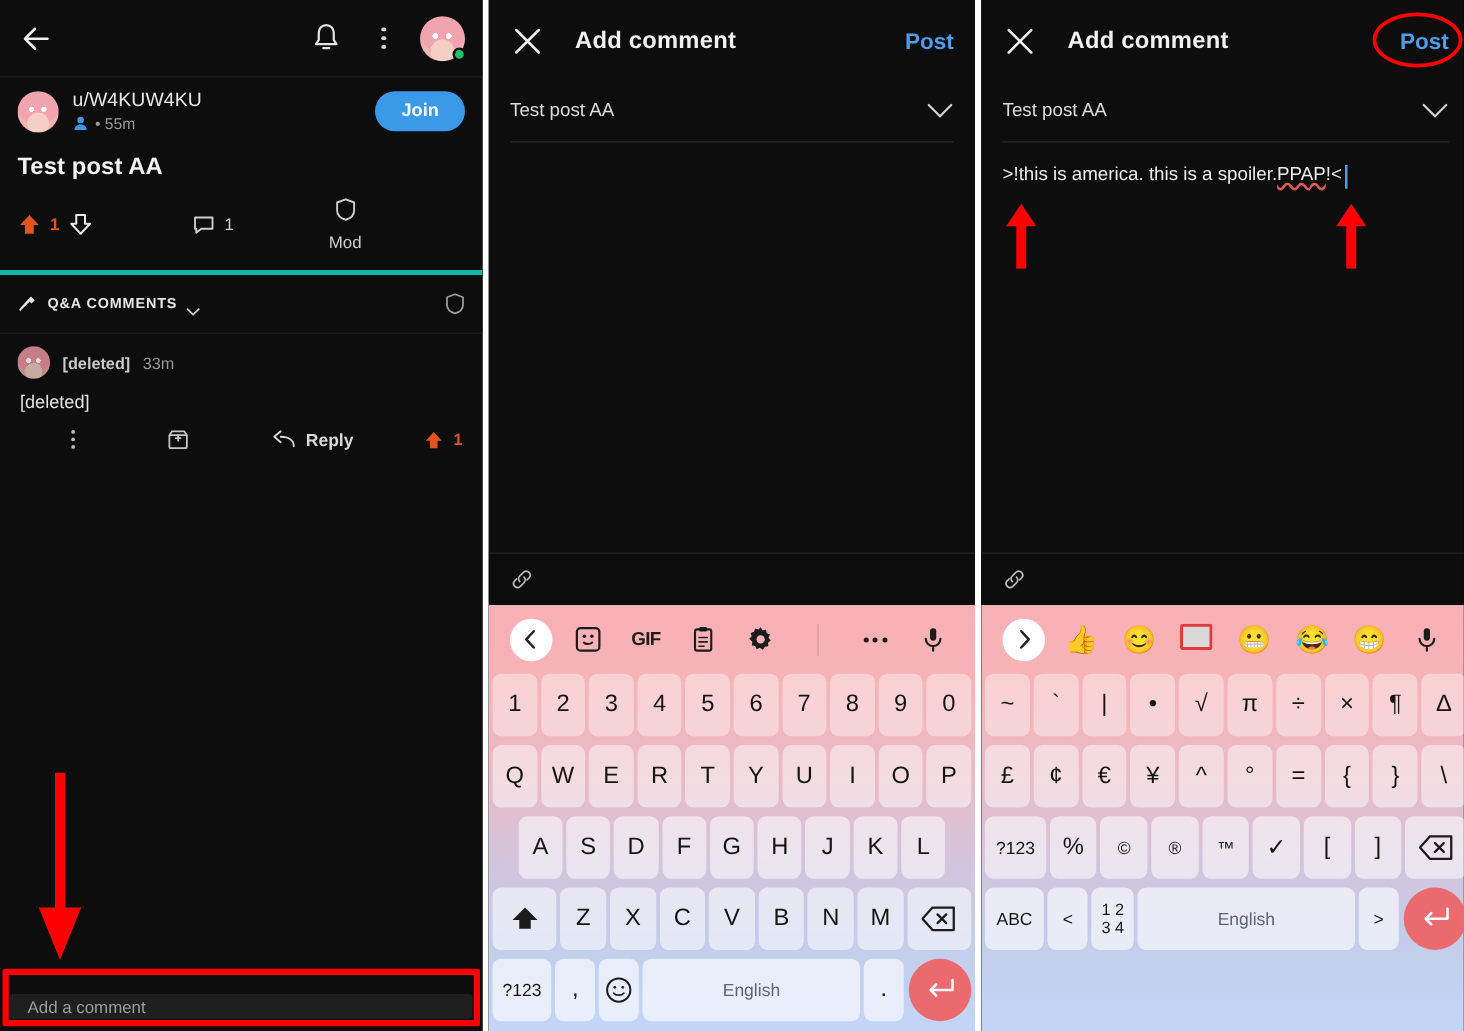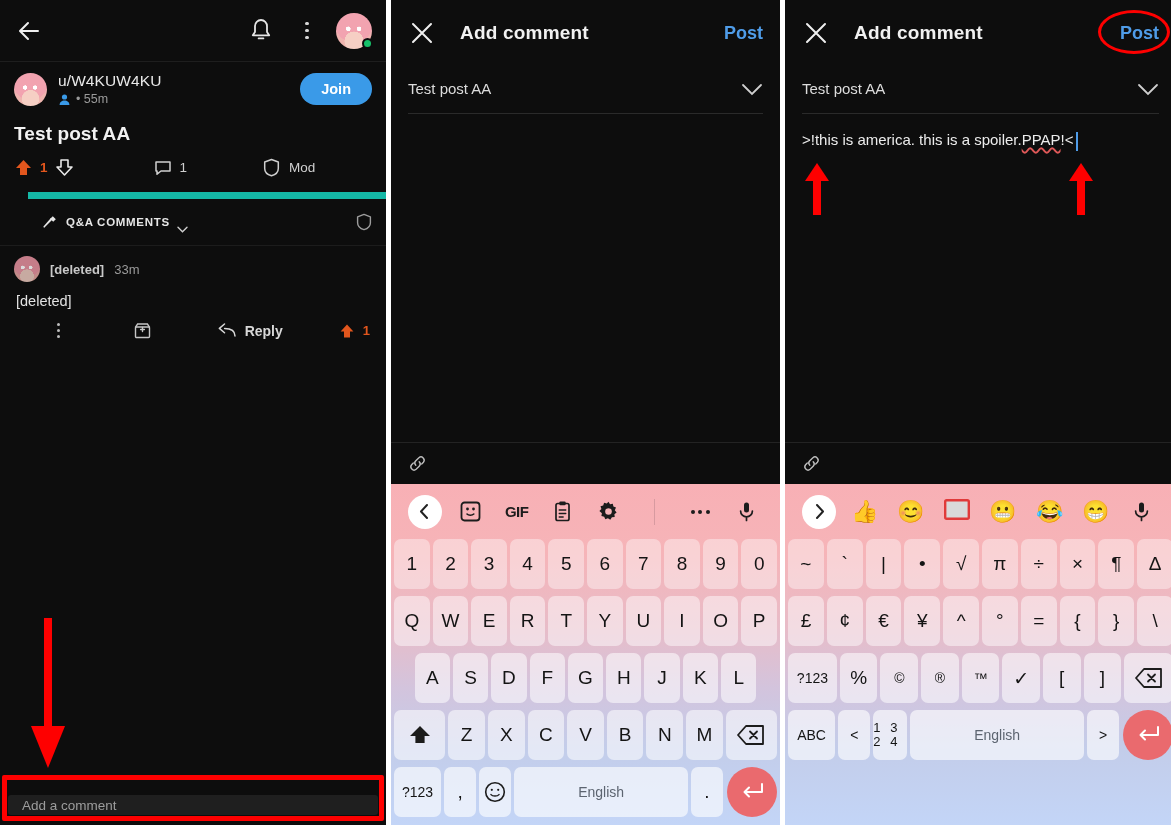--- a/index.html
+++ b/index.html
@@ -62,25 +62,25 @@
   .post-body { font-size:14px; color:#d2d2d2; padding:12px 14px 0 14px; }
 
   .actionbar { display:flex; align-items:center; padding:13px 14px 15px 14px; }
   .vote { display:flex; align-items:center; gap:7px; }
   .upvote-icon { width:19px; height:19px; }
   .downvote-icon { width:19px; height:19px; }
   .vote-count { font-size:13.5px; color:#e2561d; font-weight:600; }
   .act-comments { display:flex; align-items:center; gap:8px; margin-left:80px; }
   .comment-icon { width:18px; height:18px; }
   .act-count { font-size:13.5px; color:#cfcfcf; }
-  .act-mod { display:flex; align-items:center; gap:9px; margin-left:76px; }
+  .act-mod { display:flex; align-items:center; gap:9px; margin-left:76px;flex-direction:column; }
   .shield-icon { width:17px; height:19px; }
   .act-mod-label { font-size:13.5px; color:#cfcfcf; }
 
-  .qa-bar { display:flex; align-items:center; padding:14px 14px; background:#0d0d0d; border-top:7px solid #14b8a6;margin-left:28px; }
+  .qa-bar { display:flex; align-items:center; padding:14px 14px; background:#0d0d0d; border-top:4px solid #14b8a6; }
   .mic-icon { width:15px; height:15px; margin-right:9px; }
   .qa-label { font-size:11.5px; font-weight:700; letter-spacing:.7px; color:#e6e6e6; }
   .chev-small { margin-left:7px; width:11px; height:7px; }
   .qa-spacer { flex:1; }
   .qa-shield { width:16px; height:18px; }
 
   .comment-block { padding:10px 14px 0 14px; border-top:1px solid #1c1c1c; }
   .comment-head { display:flex; align-items:center; gap:10px; }
   .c-av {
     width:26px; height:26px; border-radius:50%; flex:0 0 auto;
@@ -163,21 +163,21 @@
   .key.r1 { background:rgba(255,255,255,0.40); }
   .key.r2 { background:rgba(255,255,255,0.48); }
   .key.r3 { background:rgba(255,255,255,0.55); }
   .key.r4 { background:rgba(255,255,255,0.62); }
   .key.blank { background:transparent; }
   .key.space { flex:4.6; font-size:14px; color:#5c6470; }
   .key.small { font-size:14px; }
   .key-enter { flex:1.35; height:50px; display:flex; align-items:center; justify-content:center; }
   .enter-circle { width:50px; height:50px; border-radius:50%; background:#ea6a6e; display:flex; align-items:center; justify-content:center; }
   .shift-key, .bksp-key { background:rgba(255,255,255,0.52); }
-  .num-stack { display:flex; flex-direction:row; line-height:1.05; font-size:13px; align-items:center; }
+  .num-stack { display:flex; flex-direction:column; line-height:1.05; font-size:13px; align-items:center; }
 
   
   .post-ellipse { position:absolute; right:6px; top:10px; width:72px; height:44px; border:3.5px solid #fe0000; border-radius:50%; pointer-events:none; }
   .up-arrow-a { position:absolute; left:19px; top:163px; width:26px; height:52px; }
   .up-arrow-b { position:absolute; left:283px; top:163px; width:26px; height:52px; }
 </style>
 </head>
 <body>
 
 <div class="stage">

